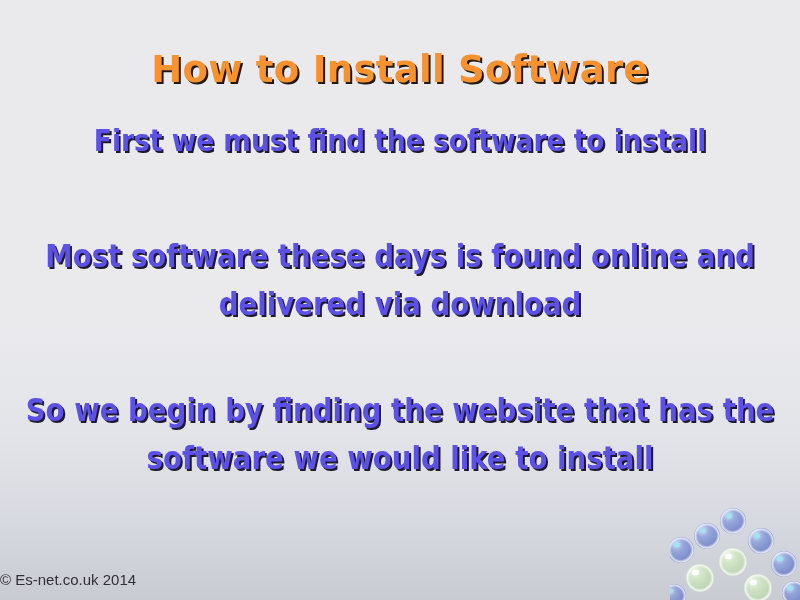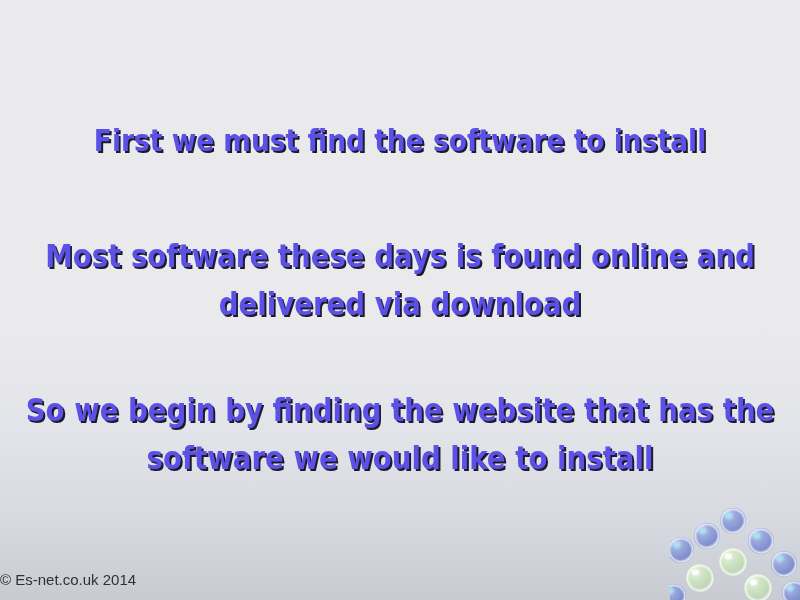--- a/index.html
+++ b/index.html
@@ -93,20 +93,21 @@
     right:0; bottom:0;
     width:130px; height:95px;
     pointer-events:none;
   }
 </style>
 </head>
 <body>
 
 <div id="slide">
 
+  <div class="title">How to Install Software</div>
 
   <div class="subtitle">First we must find the software to install</div>
 
   <div class="para" id="para-1">Most software these days is found online and delivered via download</div>
 
   <div class="para" id="para-2">So we begin by finding the website that has the software we would like to install</div>
 
   <div class="footer">© Es-net.co.uk 2014</div>
 
   <svg id="bubbles" viewBox="0 0 130 95">

